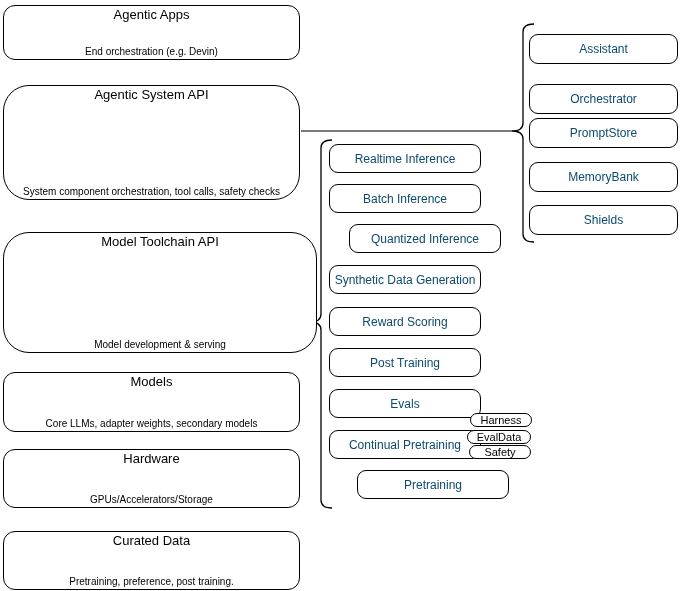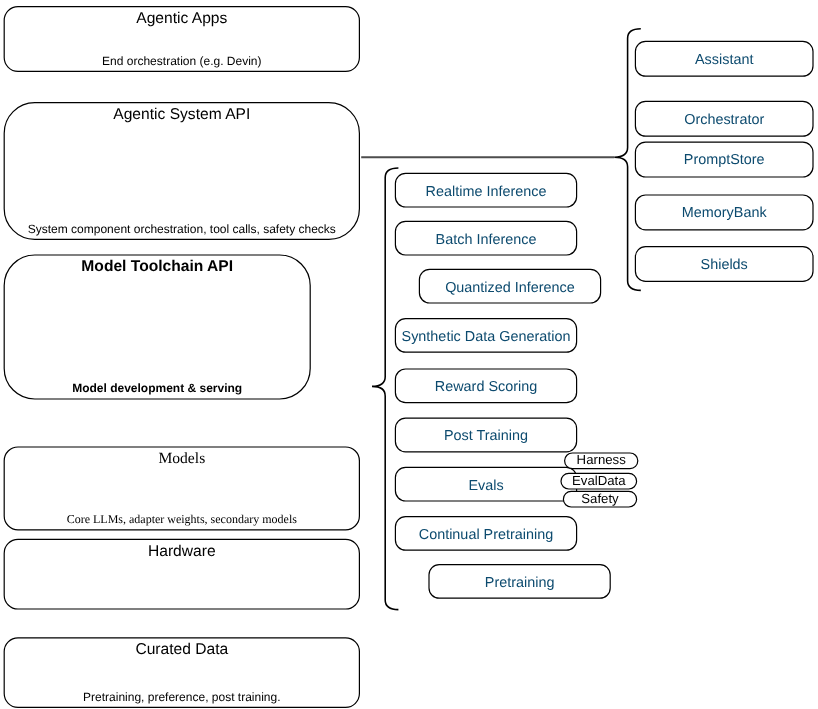--- a/index.html
+++ b/index.html
@@ -18,21 +18,21 @@
   .r12{border-radius:12px;}
   .r26{border-radius:26px;}
   .mnode,.rnode{
     position:absolute;box-sizing:border-box;background:#ffffff;border:1px solid #000000;
     border-radius:9px;display:flex;align-items:center;justify-content:center;
     font-size:12px;color:#0c4a6e;text-align:center;z-index:2;white-space:nowrap;
   }
   .badge{
     position:absolute;box-sizing:border-box;background:#ffffff;border:1.5px solid #000000;
     border-radius:8px;display:flex;align-items:center;justify-content:center;
-    font-size:11px;line-height:11px;color:#000000;z-index:4;white-space:nowrap;
+    font-size:11px;line-height:11px;color:#000000;z-index:4;white-space:nowrap;margin-top:36px;
   }
 </style>
 </head>
 <body>
 
 <div class="canvas">
 
   <svg class="overlay" viewBox="0 0 682 591" xmlns="http://www.w3.org/2000/svg">
     <path d="M 301,131 L 512,131" stroke="#4d4d4d" stroke-width="1.6" fill="none"></path>
     <path d="M 332,140 Q 321,140 321,148 L 321,314 Q 321,322 310,322 Q 321,322 321,330 L 321,500 Q 321,508 332,508" stroke="#000000" stroke-width="1.3" fill="none"></path>
@@ -42,32 +42,33 @@
   <div class="node r12" style="left:3px;top:5px;width:297px;height:55px;">
     <div class="title">Agentic Apps</div>
     <div class="subtitle">End orchestration (e.g. Devin)</div>
   </div>
 
   <div class="node r26" style="left:3px;top:85px;width:297px;height:115px;">
     <div class="title">Agentic System API</div>
     <div class="subtitle">System component orchestration, tool calls, safety checks</div>
   </div>
 
-  <div class="node r26" style="left:3px;top:212px;width:256px;height:121px;font-weight:bold;">
+  <div class="node r26" style="left:3px;top:232px;width:314px;height:121px;">
     <div class="title">Model Toolchain API</div>
     <div class="subtitle">Model development &amp; serving</div>
   </div>
 
-  <div class="node r12" style="left:3px;top:372px;width:297px;height:70px;font-family:Liberation Serif, serif;">
+  <div class="node r12" style="left:3px;top:372px;width:297px;height:60px;">
     <div class="title">Models</div>
     <div class="subtitle">Core LLMs, adapter weights, secondary models</div>
   </div>
 
   <div class="node r12" style="left:3px;top:449px;width:297px;height:59px;">
     <div class="title">Hardware</div>
+    <div class="subtitle">GPUs/Accelerators/Storage</div>
   </div>
 
   <div class="node r12" style="left:3px;top:531px;width:297px;height:59px;">
     <div class="title">Curated Data</div>
     <div class="subtitle">Pretraining, preference, post training.</div>
   </div>
 
   <div class="mnode" style="left:329px;top:144px;width:152px;height:29px;">
     <span>Realtime Inference</span>
   </div>

